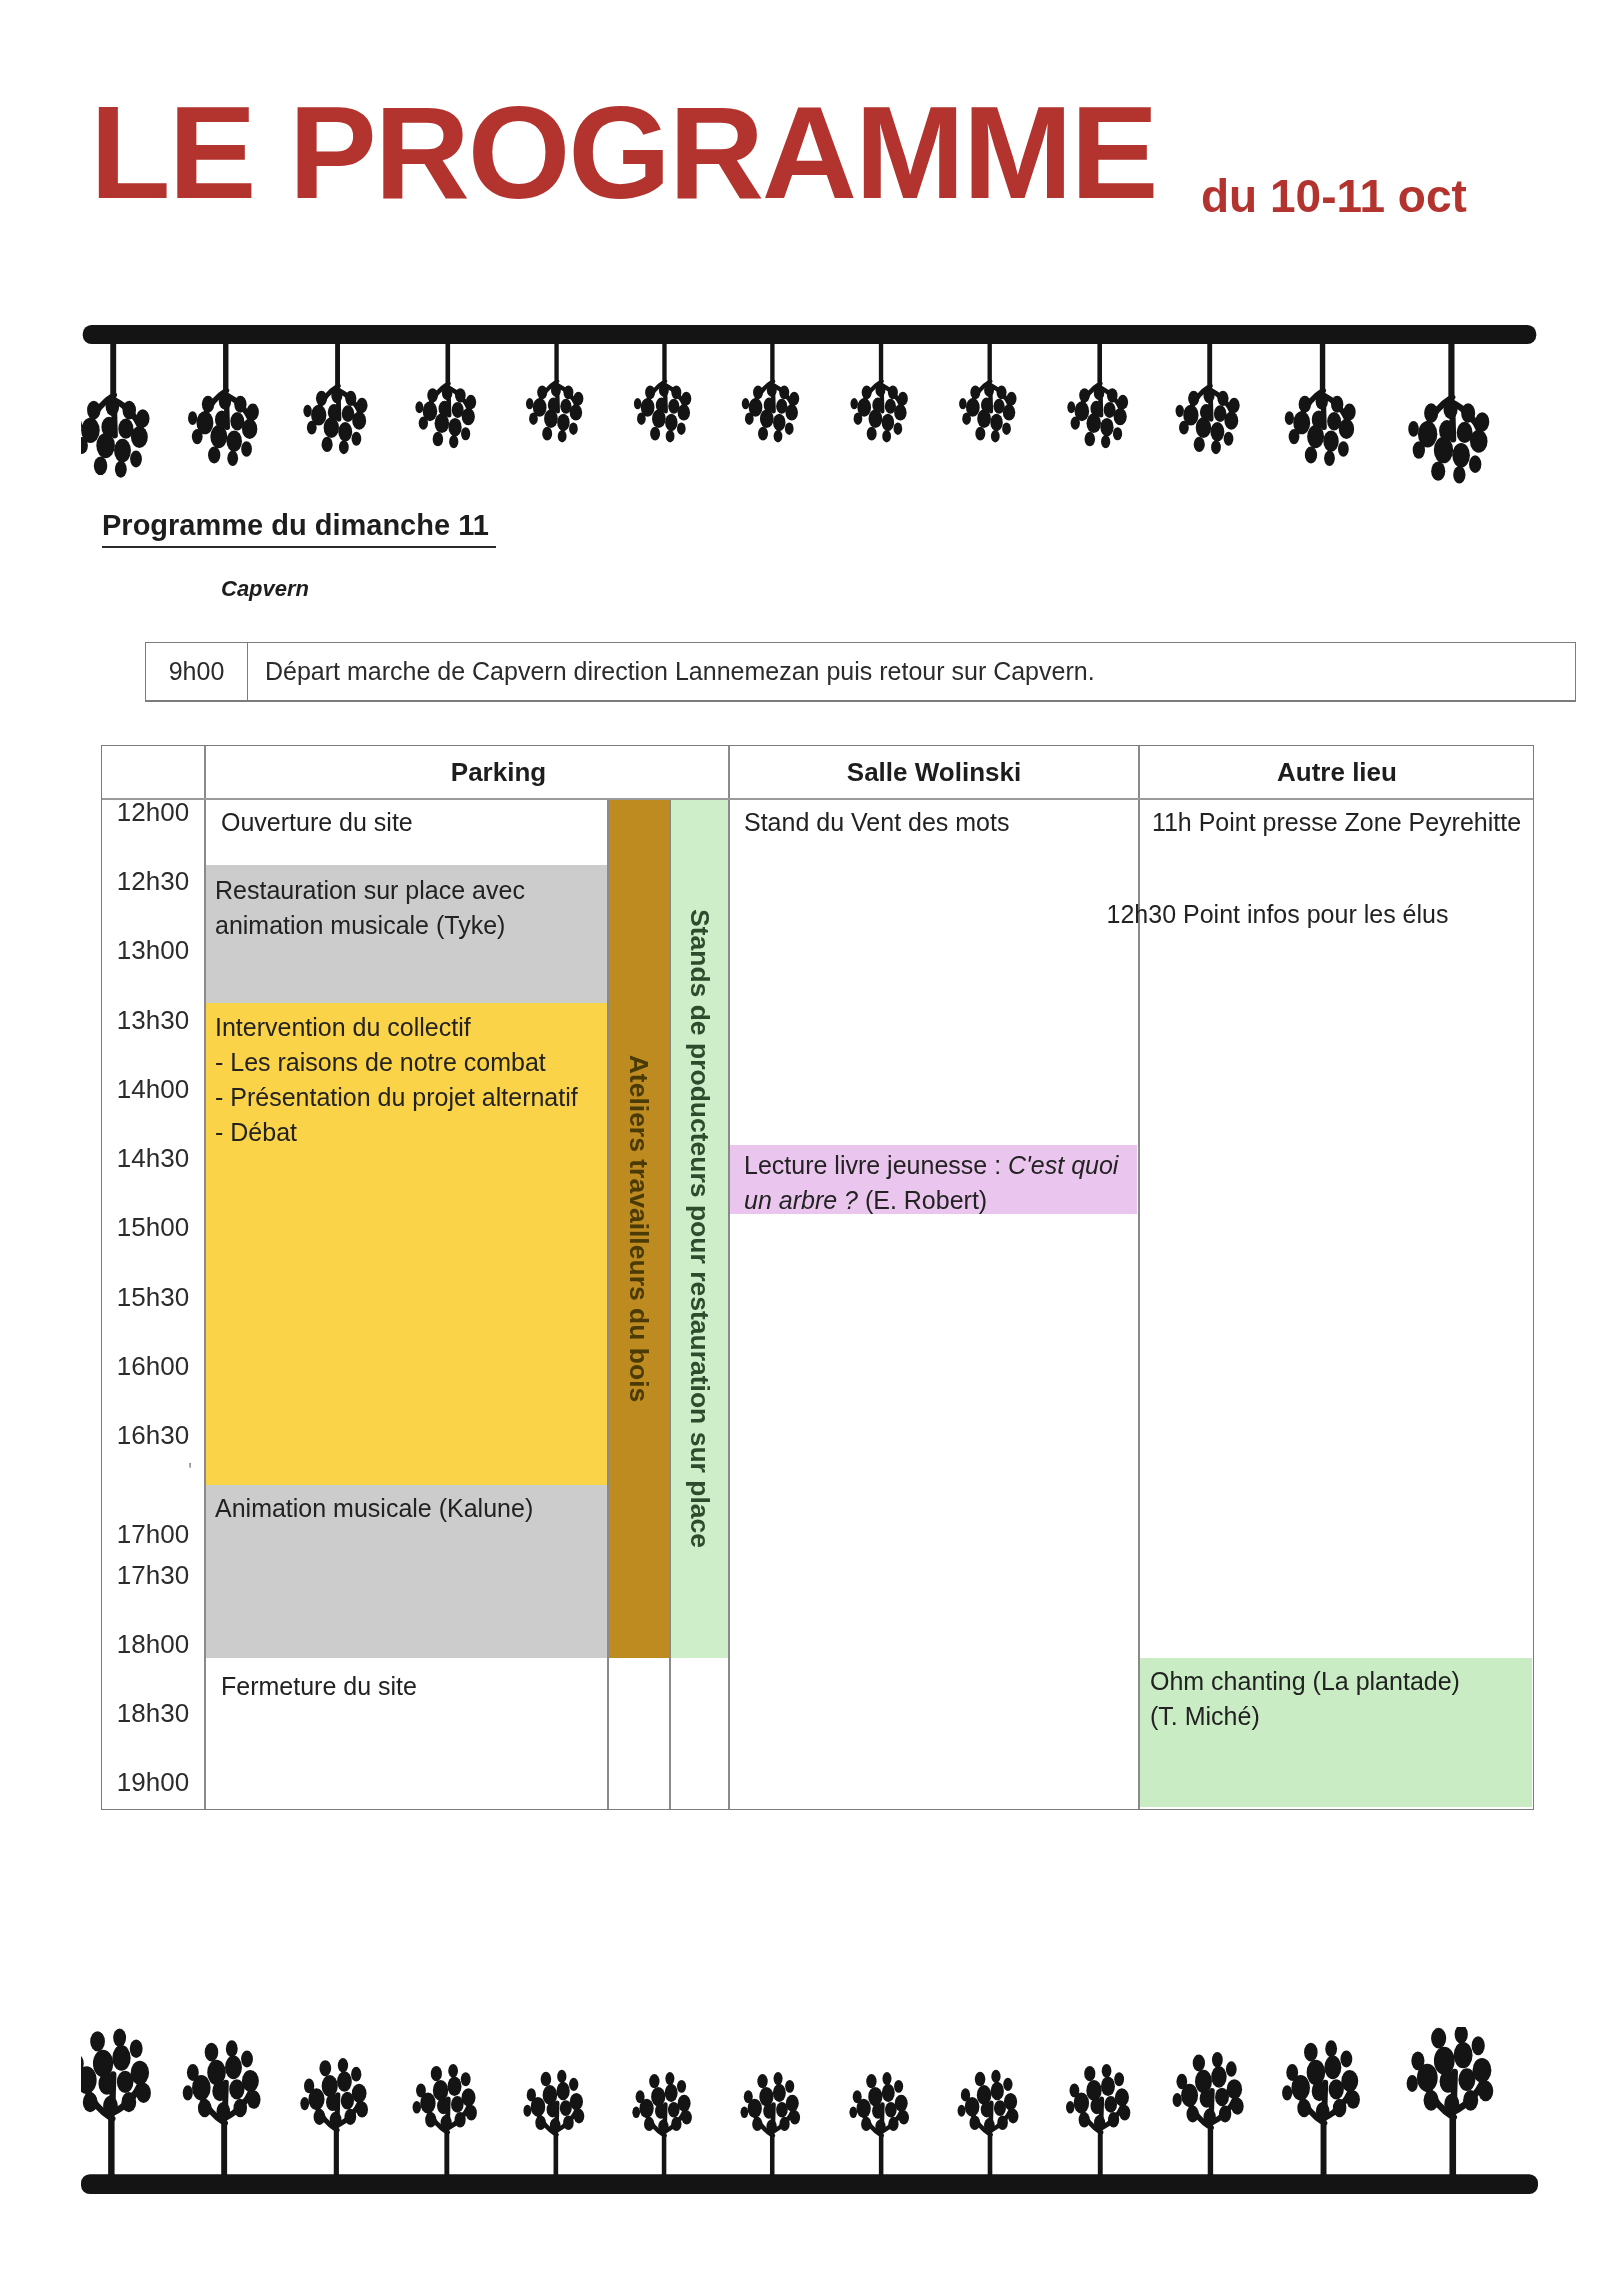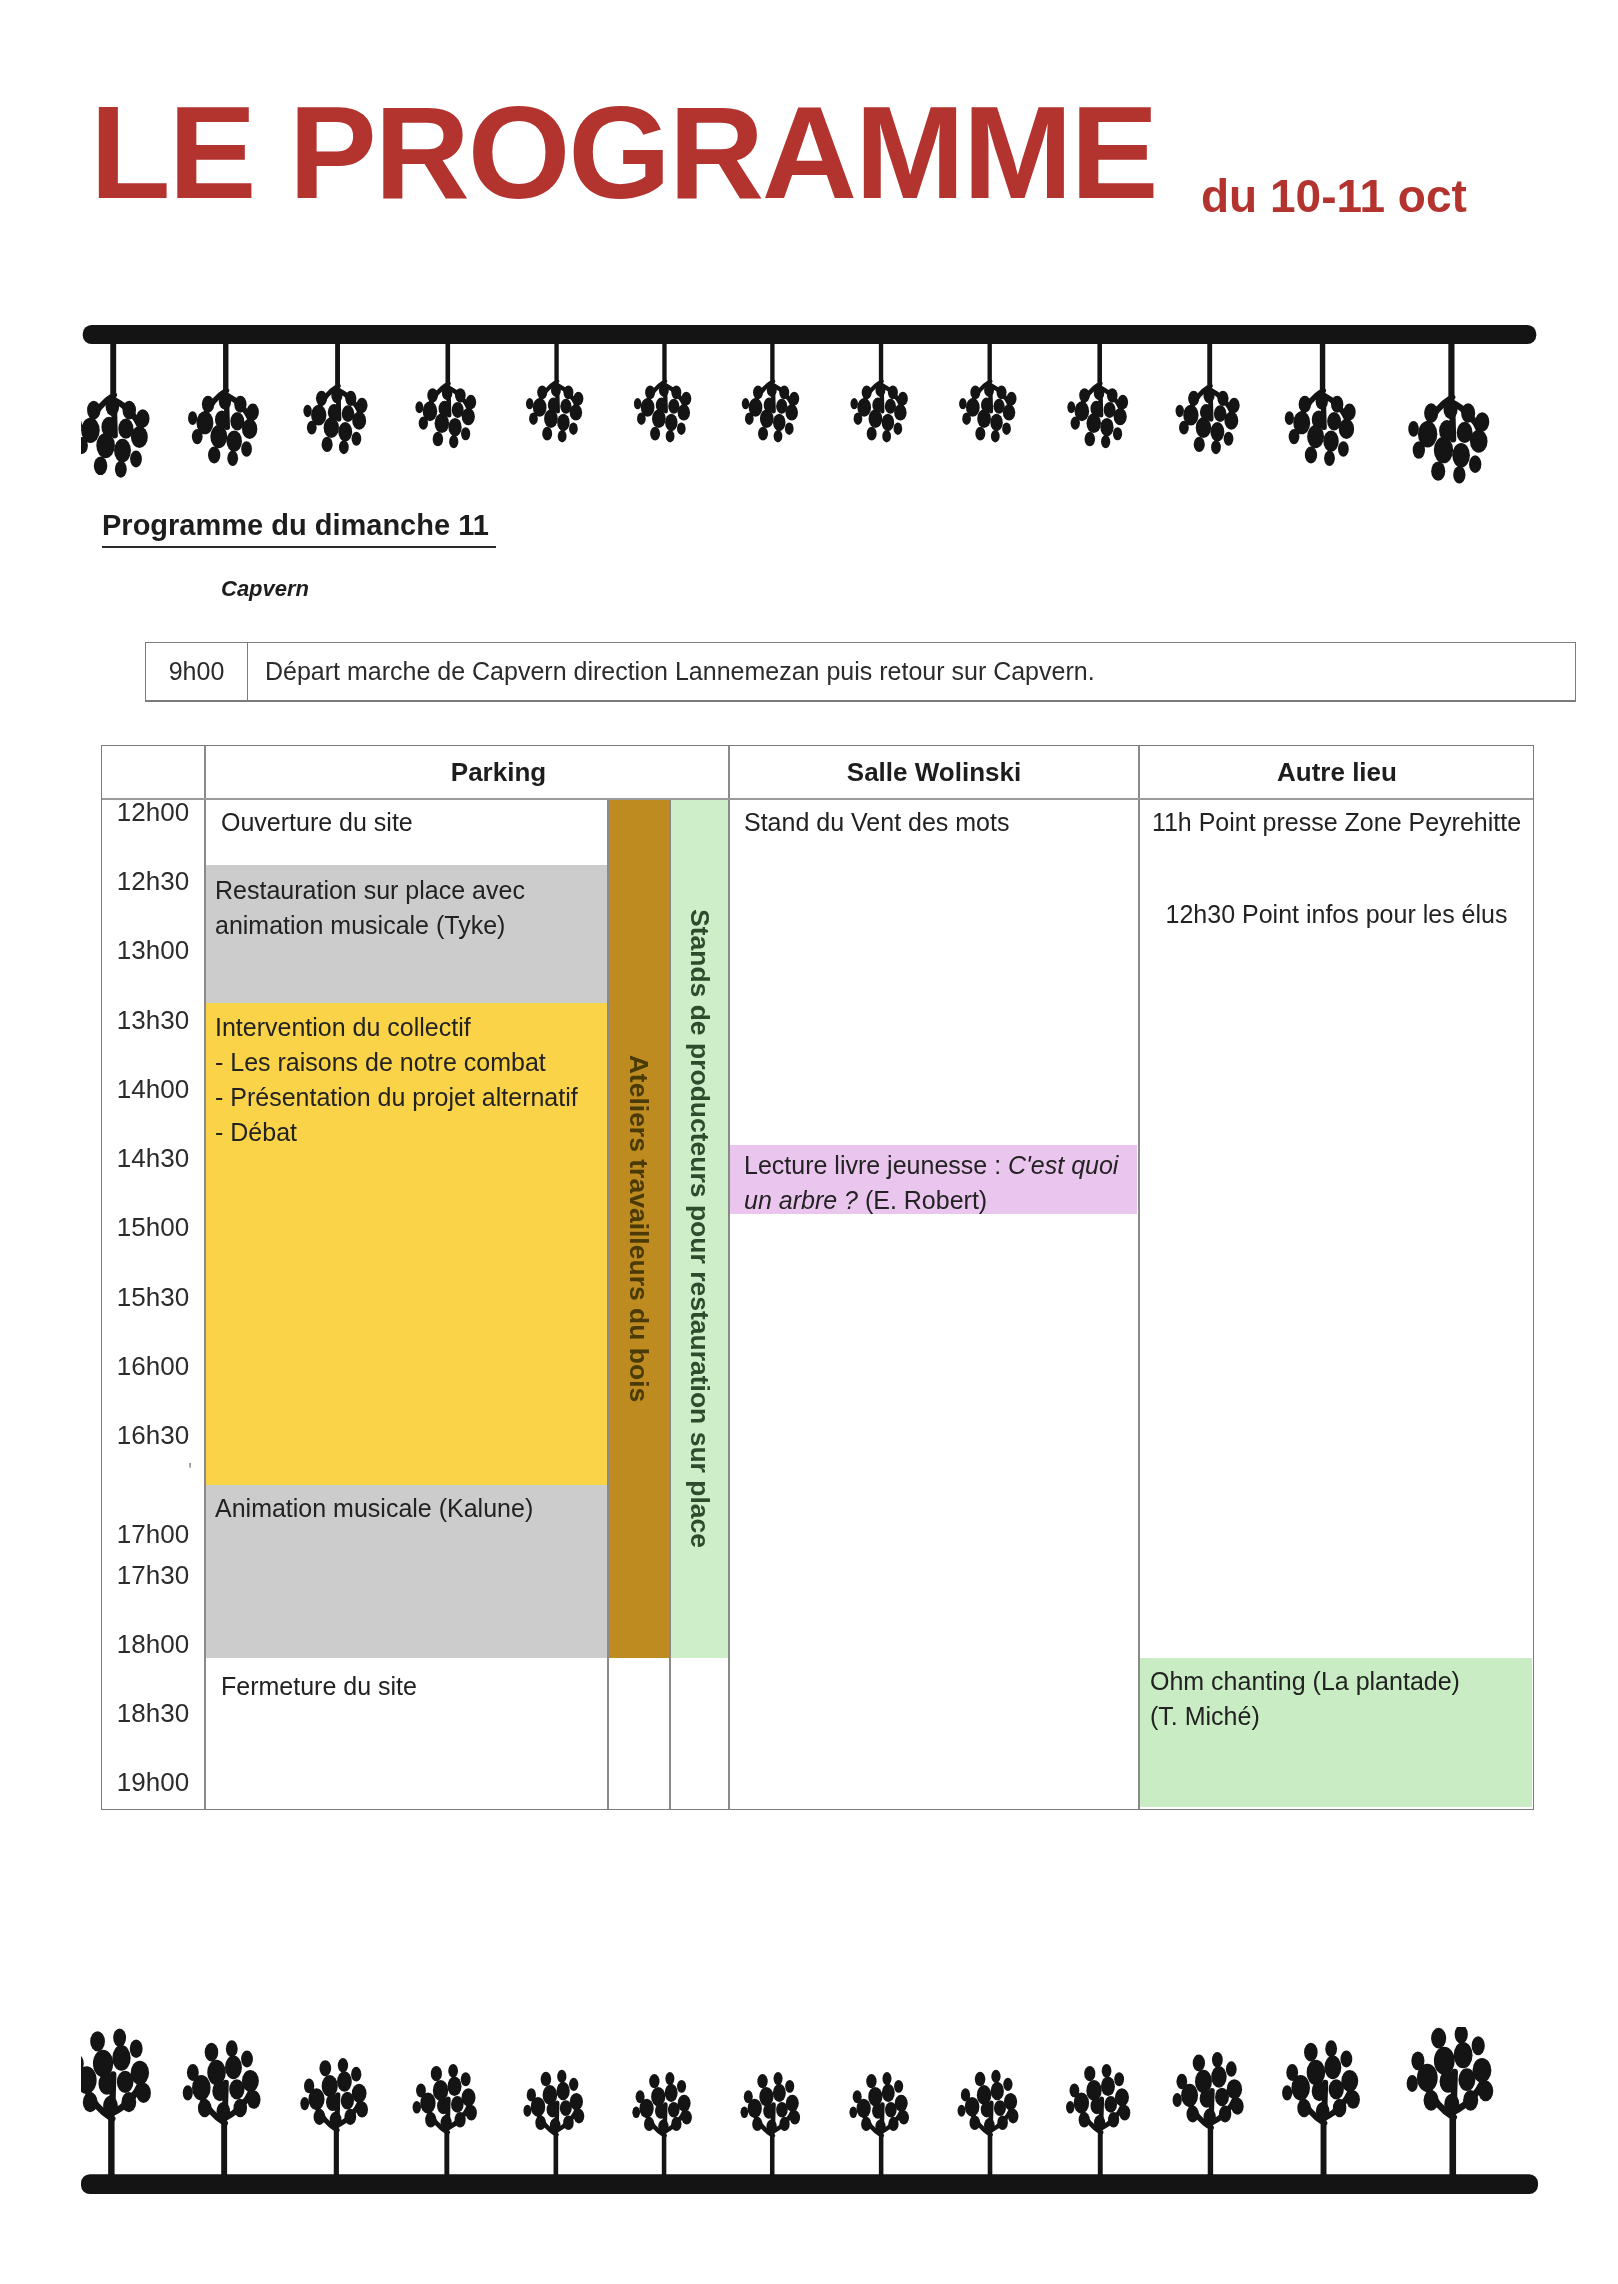--- a/index.html
+++ b/index.html
@@ -173,21 +173,21 @@
     <div class="vtext" style="left:626px;top:53px;width:859px;height:57px;line-height:57px;color:#2f4b2d;">
       <span class="vtext-inner">Stands de producteurs pour restauration sur place</span>
     </div>
 
     <div class="etext" style="left:642px;top:59px;width:383px;">Stand du Vent des mots</div>
     <div class="etext" style="left:642px;top:402px;width:383px;">
       <span>Lecture livre jeunesse : </span><span class="ital">C'est quoi un arbre ?</span><span> (E. Robert)</span>
     </div>
 
     <div class="etext center" style="left:1045px;top:59px;width:379px;">11h Point presse Zone Peyrehitte</div>
-    <div class="etext center" style="left:1039px;top:151px;width:391px;">12h30 Point infos pour les élus</div>
+    <div class="etext center" style="left:980px;top:151px;width:391px;">12h30 Point infos pour les élus</div>
     <div class="etext" style="left:1048px;top:918px;width:316px;">Ohm chanting (La plantade) (T. Miché)</div>
   </div>
 
   <svg class="deco" style="left:81px;top:2027px;" width="1457" height="243" viewBox="0 0 1980 330">
     <rect x="0" y="200" width="1980" height="27" rx="12" fill="#141414"></rect>
     <use href="#tree" transform="translate(45,202) scale(1.25) translate(-60,-160)"></use>
     <use href="#tree" transform="translate(198,202) scale(1.15) translate(-60,-160)"></use>
     <use href="#tree" transform="translate(350,202) scale(1.0) translate(-60,-160)"></use>
     <use href="#tree" transform="translate(500,202) scale(0.95) translate(-60,-160)"></use>
     <use href="#tree" transform="translate(648,202) scale(0.9) translate(-60,-160)"></use>

